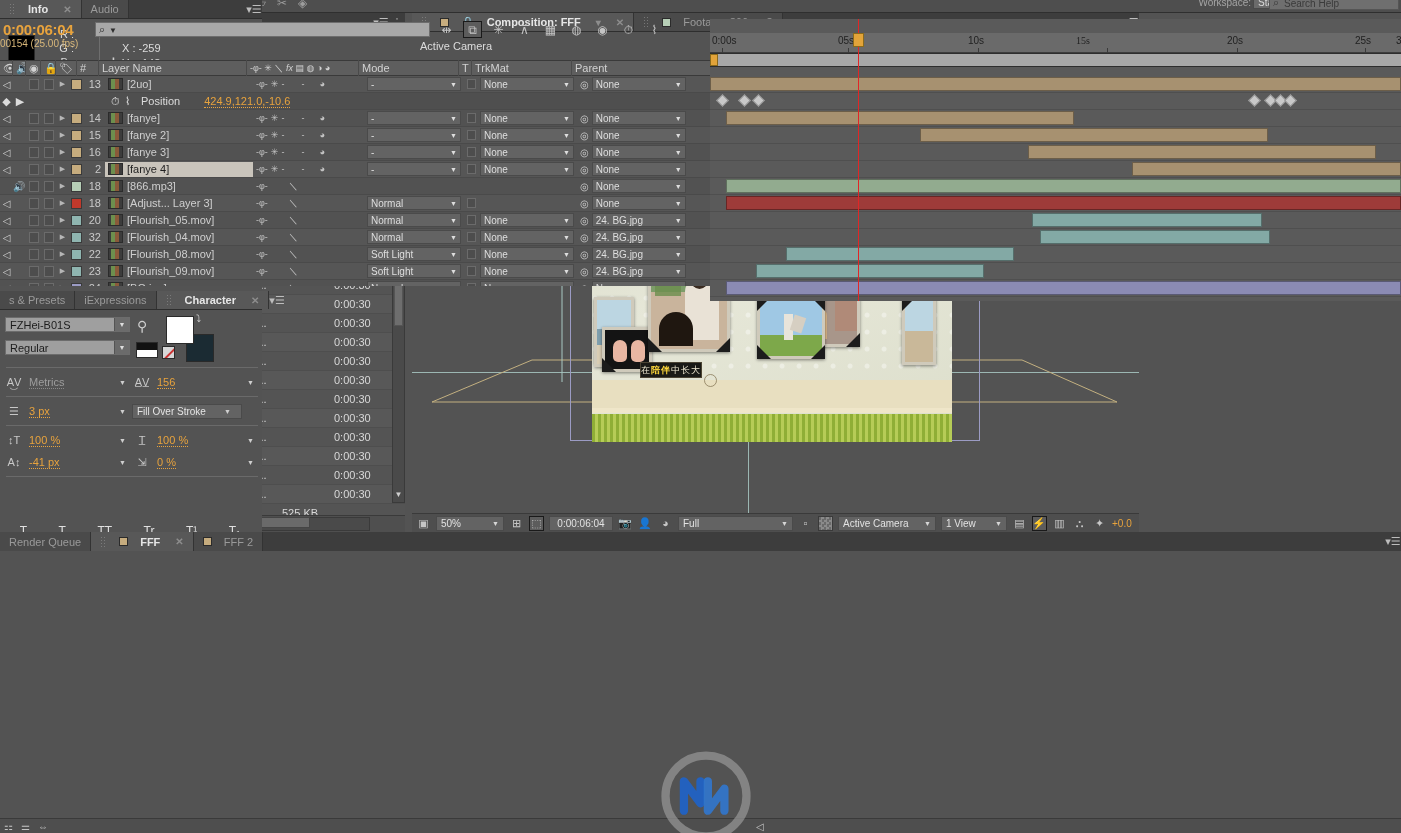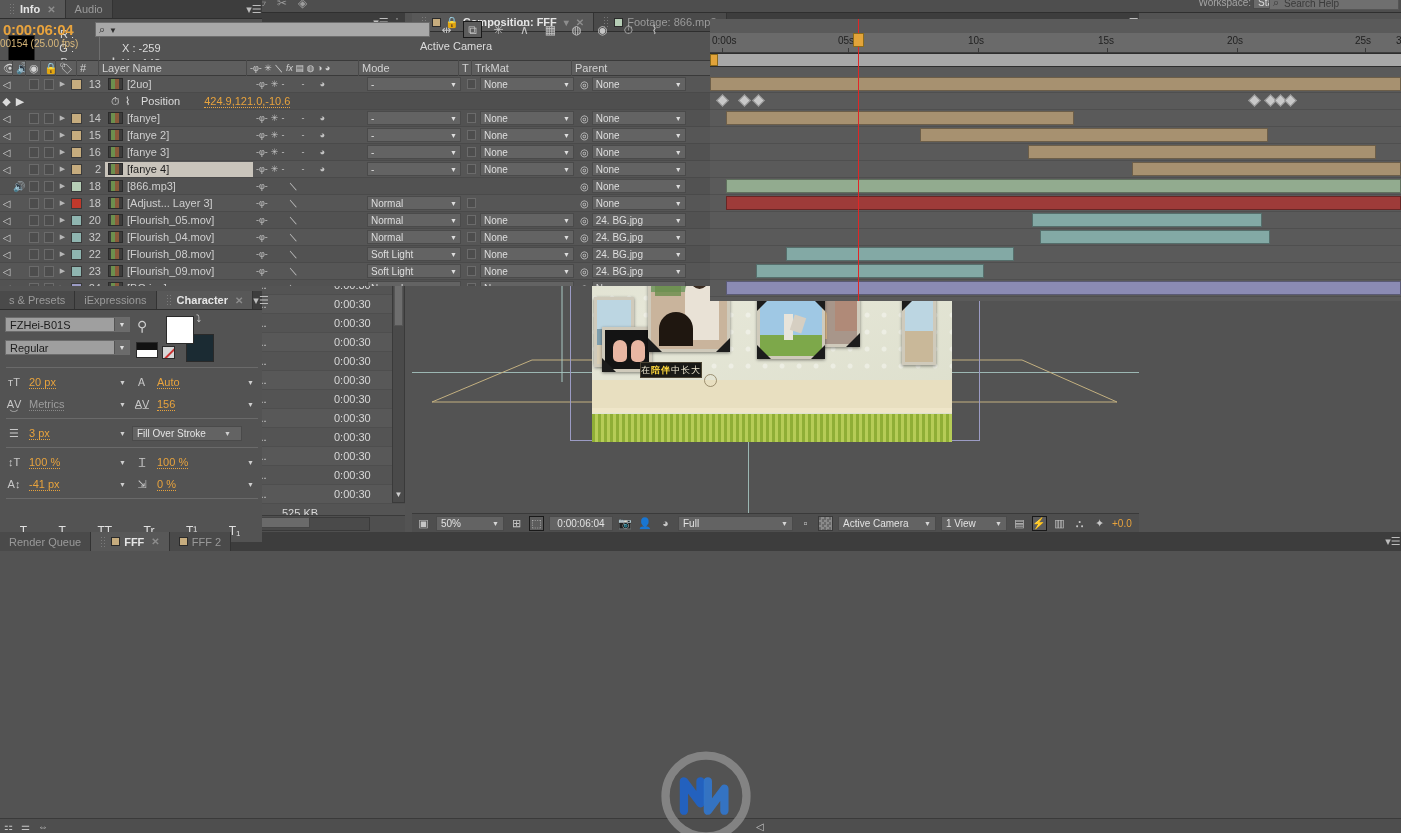--- a/index.html
+++ b/index.html
@@ -12,21 +12,21 @@
   }
   .app { position:relative; width:1401px; height:833px; }
 
   
   .panel { position:absolute; background:#535353; }
   .tabbar {
     height:19px; background:#3d3d3d; display:flex; align-items:stretch;
     border-bottom:1px solid #2e2e2e;
   }
   .tab {
-    display:flex; align-items:center; gap:4px; padding:0 9px;
+    display:flex; align-items:center; gap:12px; padding:0 9px;
     font-size:11px; color:#9a9a9a; background:#4a4a4a;
     border-right:1px solid #333; position:relative; white-space:nowrap;
   }
   .tab.active { background:#585858; color:#e6e6e6; font-weight:bold; }
   .tab .x { font-size:10px; color:#8d8d8d; margin-left:3px; }
   .grip { width:5px; height:12px; display:inline-block; margin-right:2px;
           background:
             radial-gradient(#8a8a8a 40%, transparent 41%) 0 0/3px 3px; opacity:.7;}
   .tabfill { flex:1; background:#3d3d3d; }
   .menuicon { width:16px; display:flex; align-items:center; justify-content:center;
@@ -874,32 +874,20 @@
         <div class="strokesw"></div>
         <div class="fillsw"></div>
         <div class="swap">⤵</div>
         <div class="bw"></div>
         <div class="noclr"></div>
 
         <div class="ch-grid" style="top:54px">
           <div class="ch-sep"></div>
           <div class="ch-row">
             <div class="ch-cell">
-              <span class="ic">ᴛT</span>
-              <span class="v">20 px</span>
-              <span class="ar">▼</span>
-            </div>
-            <div class="ch-cell">
-              <span class="ic">Ꭺ</span>
-              <span class="v">Auto</span>
-              <span class="ar">▼</span>
-            </div>
-          </div>
-          <div class="ch-row">
-            <div class="ch-cell">
               <span class="ic">A͜V</span>
               <span class="v gray">Metrics</span>
               <span class="ar">▼</span>
             </div>
             <div class="ch-cell">
               <span class="ic">A̲V̲</span>
               <span class="v">156</span>
               <span class="ar">▼</span>
             </div>
           </div>
@@ -1564,21 +1552,21 @@
 
     <div class="tl-graph" style="top:19px">
       <div class="ruler">
         <div id="ruler-ticks">
             <div class="tick" style="left: 2px;">0:00s</div>
             <div class="tmark" style="left: 12px;"></div>
             <div class="tick" style="left: 128px;">05s</div>
             <div class="tmark" style="left: 138px;"></div>
             <div class="tick" style="left: 258px;">10s</div>
             <div class="tmark" style="left: 268px;"></div>
-            <div class="tick" style="left: 388px;">15s</div>
+            <div class="tick" style="left: 366px; font-family: Liberation Serif, serif;">15s</div>
             <div class="tmark" style="left: 397px;"></div>
             <div class="tick" style="left: 517px;">20s</div>
             <div class="tmark" style="left: 527px;"></div>
             <div class="tick" style="left: 645px;">25s</div>
             <div class="tmark" style="left: 655px;"></div>
             <div class="tick" style="left: 686px;">30</div>
           </div>
       </div>
       <div class="workarea">
         <div style="position:absolute;left:0;top:0;width:8px;height:12px;background:#e2a43a;border:1px solid #8a6a1c;"></div>

